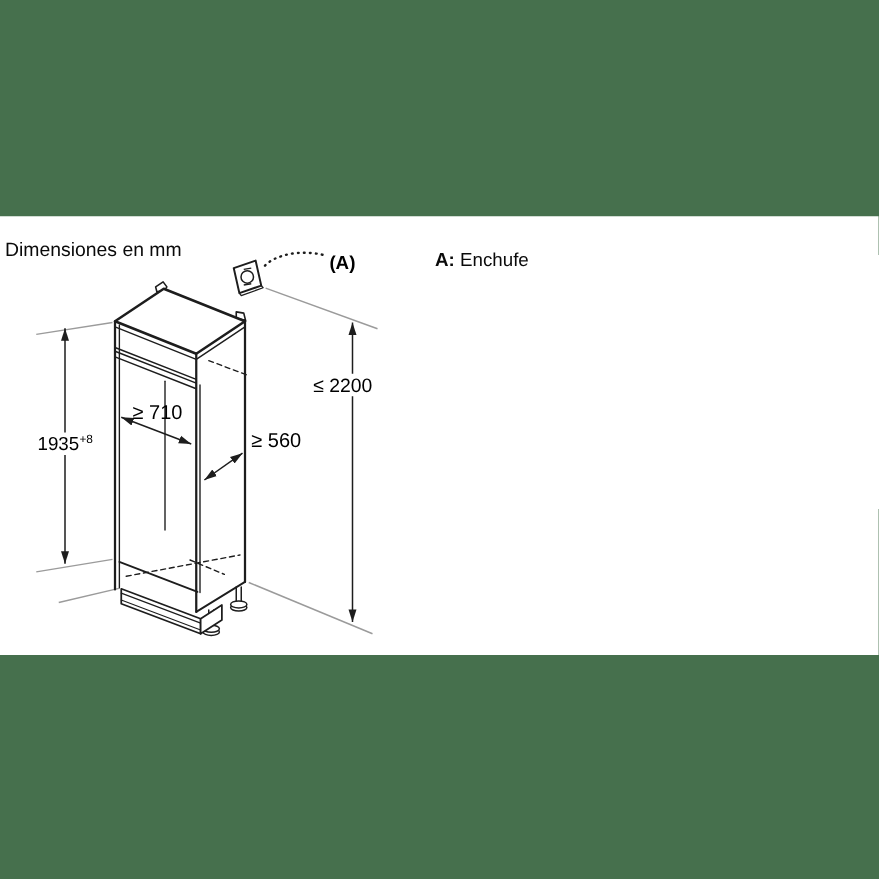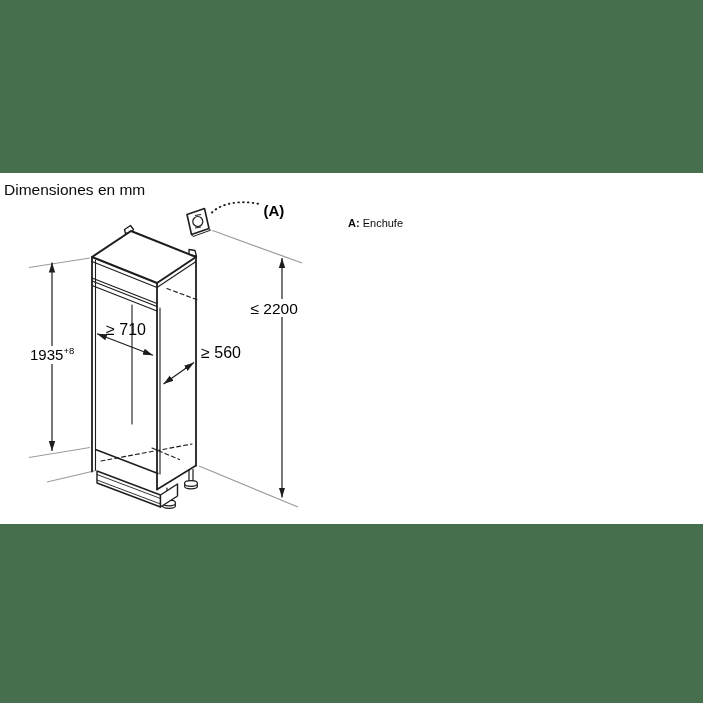--- a/index.html
+++ b/index.html
@@ -7,26 +7,26 @@
     width:703px;height:703px;position:relative;overflow:hidden;
     background:#46704D;
     font-family:"Liberation Sans",sans-serif;
     -webkit-font-smoothing:antialiased;
   }
   .panel{
     position:absolute;left:0;top:173px;width:703px;height:351px;
     background:#FFFFFF;
   }
   .title{
-    position:absolute;left:4px;top:181px;
+    position:absolute;left:4px;top:192px;
     font-size:15.5px;line-height:17px;color:#0a0a0a;white-space:nowrap;
   }
   .legend{
-    position:absolute;left:348px;top:215px;
-    font-size:11px;line-height:17px;color:#0a0a0a;white-space:nowrap;
+    position:absolute;left:348px;top:200px;
+    font-size:15px;line-height:17px;color:#0a0a0a;white-space:nowrap;
   }
   .legend .k{font-weight:bold;}
   svg{position:absolute;left:0;top:0;}
   svg text{font-family:"Liberation Sans",sans-serif;fill:#000;}
 </style>
 </head>
 <body>
 
 <div class="panel"></div>
 

